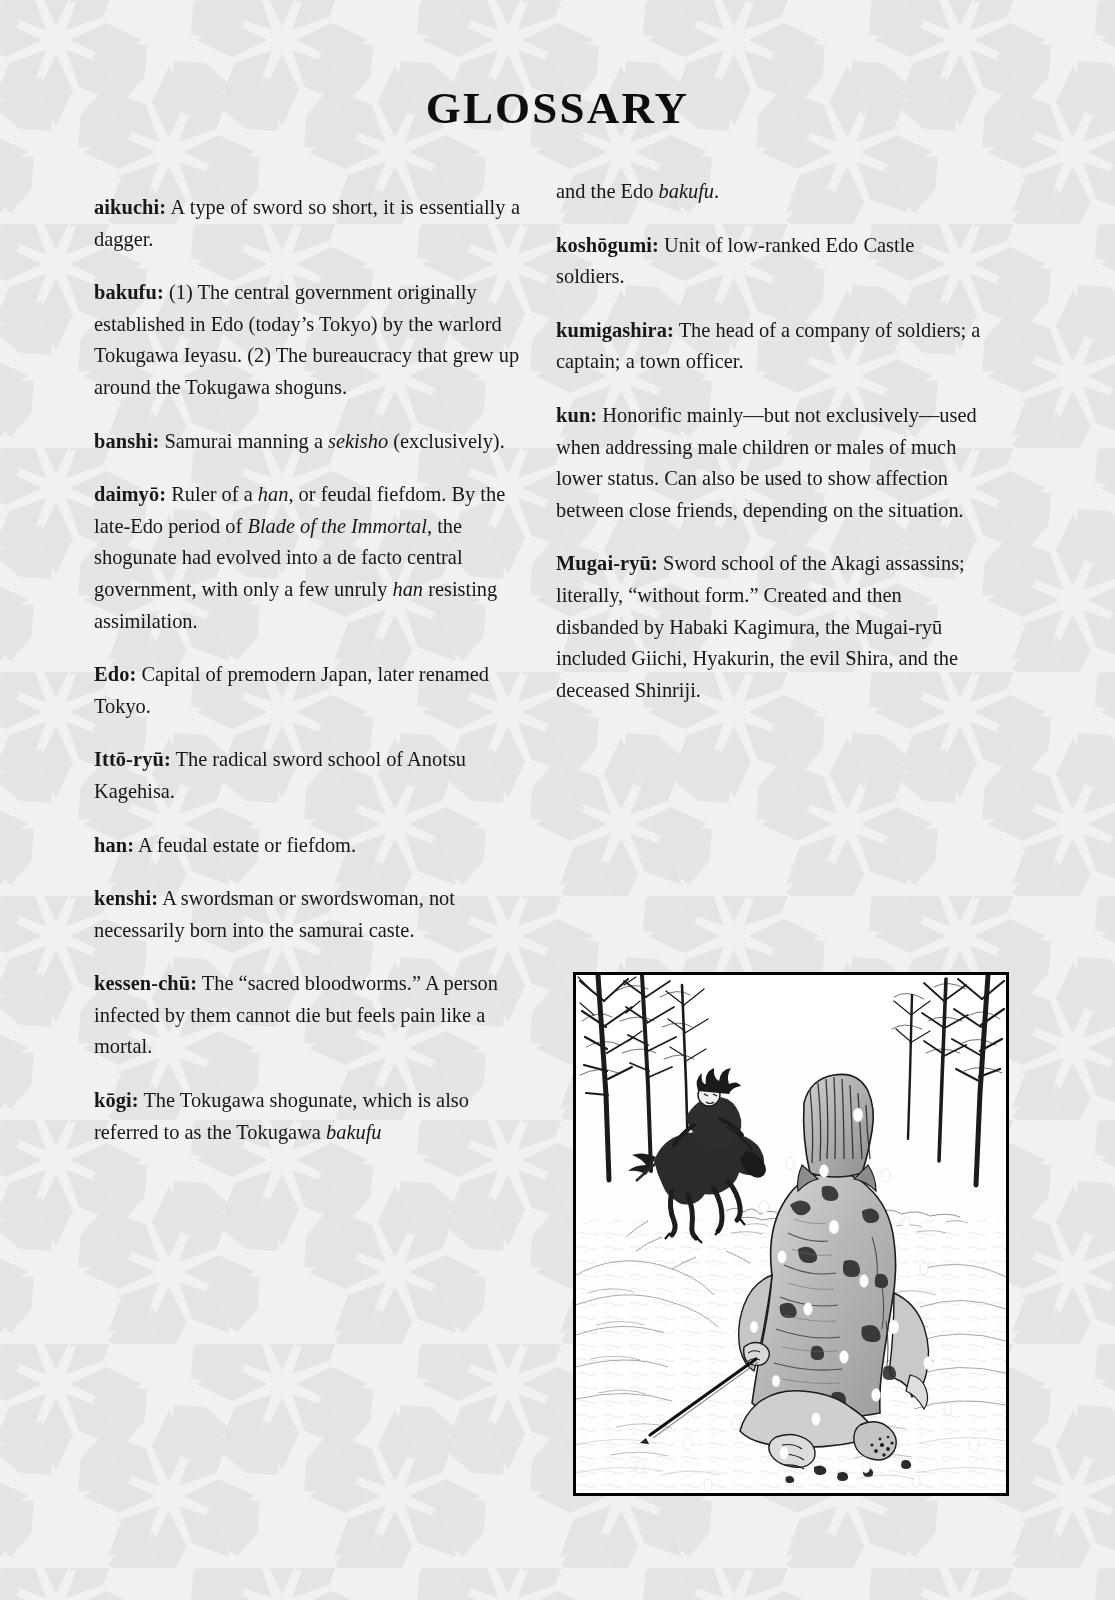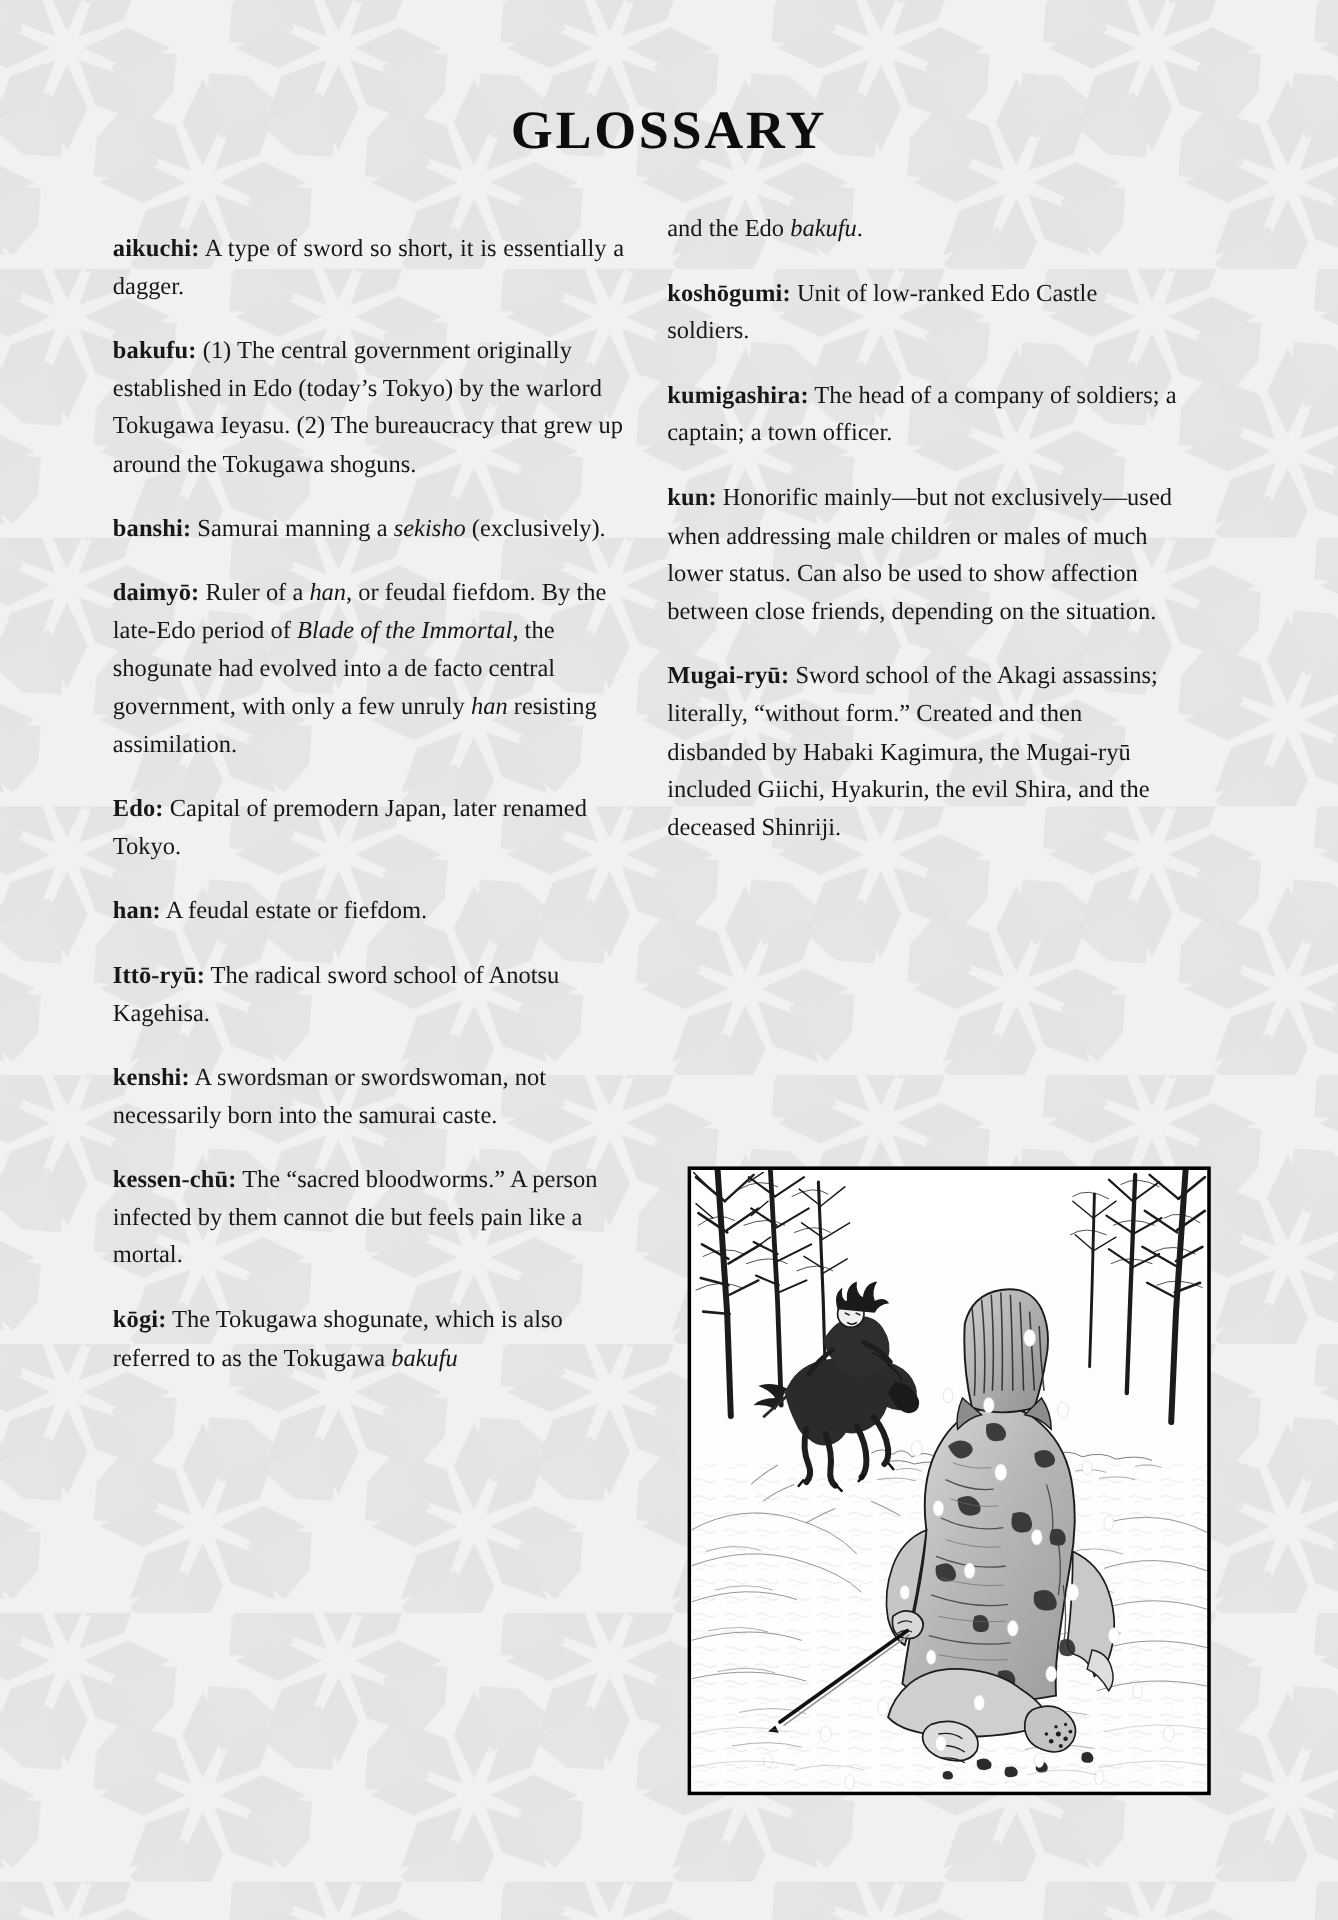--- a/index.html
+++ b/index.html
@@ -147,25 +147,25 @@
 
     <p class="entry">
       <span class="term">daimyō:</span><span> Ruler of a </span><em>han</em><span>, or feudal fiefdom. By the late-Edo period of </span><em>Blade of the Immortal</em><span>, the shogunate had evolved into a de facto central government, with only a few unruly </span><em>han</em><span> resisting assimilation.</span>
     </p>
 
     <p class="entry">
       <span class="term">Edo:</span><span> Capital of premodern Japan, later renamed Tokyo.</span>
     </p>
 
     <p class="entry">
+      <span class="term">Ittō-ryū:</span><span> The radical sword school of Anotsu Kagehisa.</span>
+    </p>
+
+    <p class="entry">
       <span class="term">han:</span><span> A feudal estate or fiefdom.</span>
-    </p>
-
-    <p class="entry">
-      <span class="term">Ittō-ryū:</span><span> The radical sword school of Anotsu Kagehisa.</span>
     </p>
 
     <p class="entry">
       <span class="term">kenshi:</span><span> A swordsman or swordswoman, not necessarily born into the samurai caste.</span>
     </p>
 
     <p class="entry">
       <span class="term">kessen-chū:</span><span> The “sacred bloodworms.” A person infected by them cannot die but feels pain like a mortal.</span>
     </p>
 

